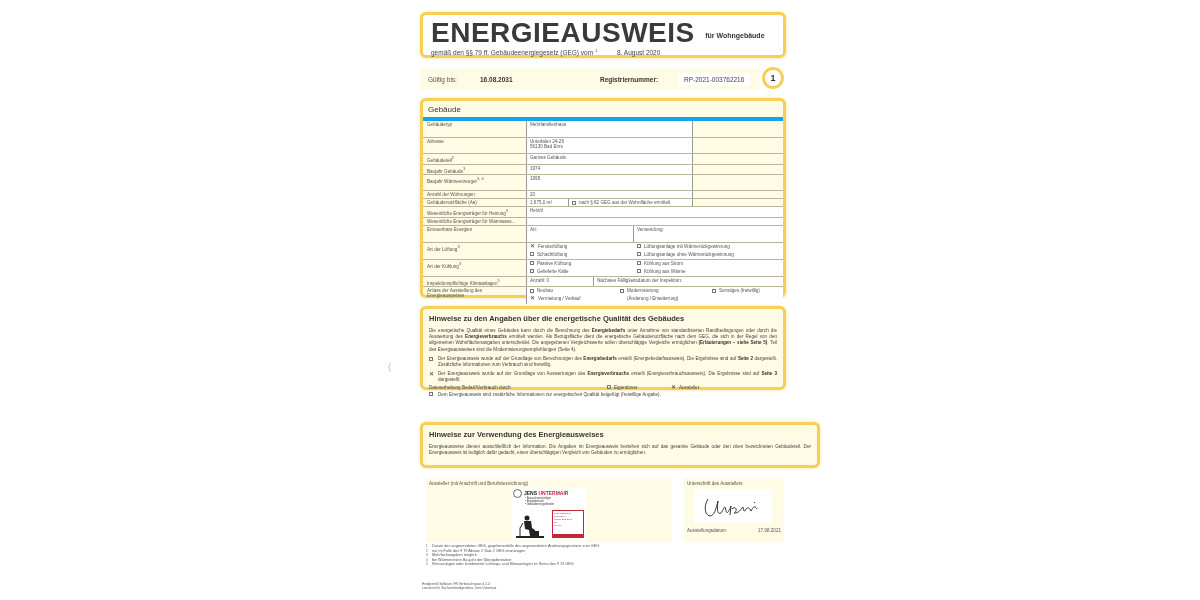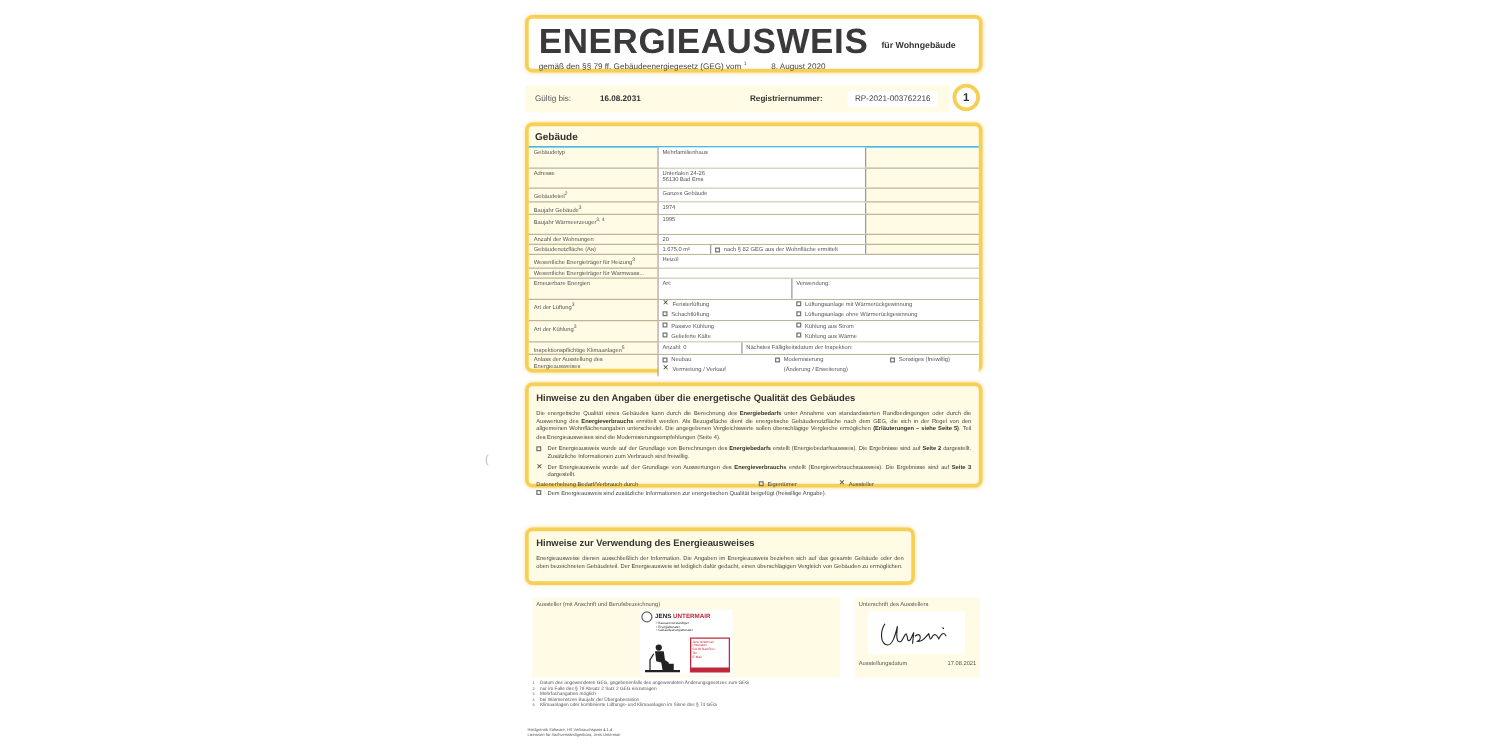--- a/index.html
+++ b/index.html
@@ -26,35 +26,35 @@
   
   .validity { position: absolute; left: 0; top: 56px; width: 340px; height: 22px; background: #fffbe4; display: flex; align-items: center; font-size: 6.5px; padding-left: 8px; }
   .validity .lbl { color: #555; width: 52px; }
   .validity .val { font-weight: bold; color: #333; width: 120px; }
   .validity .reg-lbl { font-weight: bold; color: #333; width: 78px; }
   .validity .reg-val { background: #fff; color: #444; padding: 3px 6px; }
   .page-num { position: absolute; left: 342px; top: 55px; width: 22px; height: 22px; border-radius: 50%; border: 3px solid #f6cf56; background: #fff; display: flex; align-items: center; justify-content: center; font-size: 9px; font-weight: bold; color: #333; }
 
   
   .gebaeude { position: absolute; left: 0; top: 86px; width: 366px; height: 200px; padding: 0; }
-  .sec-title { font-size: 8px; font-weight: bold; color: #333; padding: 4px 5px 3px; border-bottom: 1px solid #0ea5e9; }
+  .sec-title { font-size: 8px; font-weight: normal; color: #333; padding: 4px 5px 3px; border-bottom: 4px solid #0ea5e9; }
   .grid { position: relative; font-size: 4.6px; color: #555; }
   .row { display: flex; border-bottom: 1px solid #bdb49a; }
   .c1 { width: 104px; padding: 1px 4px; border-right: 1px solid #999; }
   .c2 { width: 166px; padding: 1px 3px; background: #fff; border-right: 1px solid #999; }
   .c3 { flex: 1; }
   .c2w { flex: 1; background: #fff; padding: 1px 3px; display: flex; }
   .cb { display: inline-block; width: 4px; height: 4px; border: 0.6px solid #777; margin-right: 3px; vertical-align: middle; }
   .cx { display: inline-block; width: 6px; font-size: 6px; line-height: 5px; margin-right: 2px; color: #333; vertical-align: middle; }
   .opt { height: 8px; line-height: 8px; white-space: nowrap; }
   .split { display: flex; width: 100%; }
 
   
   .hinweise1 { position: absolute; left: 0; top: 294px; width: 366px; height: 84px; padding: 5px 6px; }
-  .hinweise2 { position: absolute; left: 0; top: 410px; width: 312px; height: 46px; padding: 5px 6px; }
+  .hinweise2 { position: absolute; left: 0; top: 410px; width: 400px; height: 46px; padding: 5px 6px; }
   .h-title { font-size: 7.5px; font-weight: bold; color: #333; margin-bottom: 5px; }
   .h-text { font-size: 4.6px; color: #444; line-height: 6.2px; text-align: justify; }
   .h-opt { font-size: 4.6px; color: #444; line-height: 6px; margin-top: 3px; display: flex; }
   .h-opt .mark { width: 9px; flex: none; }
   b { color: #333; }
 
   
   .aussteller { position: absolute; left: 6px; top: 466px; width: 246px; height: 64px; background: #fffbe4; font-size: 4.6px; color: #555; padding: 3px 3px; }
   .logo { position: absolute; left: 86px; top: 10px; width: 74px; height: 52px; background: #fff; }
   .logo-name { position: absolute; left: 12px; top: 2px; font-size: 5px; font-weight: bold; color: #222; }

